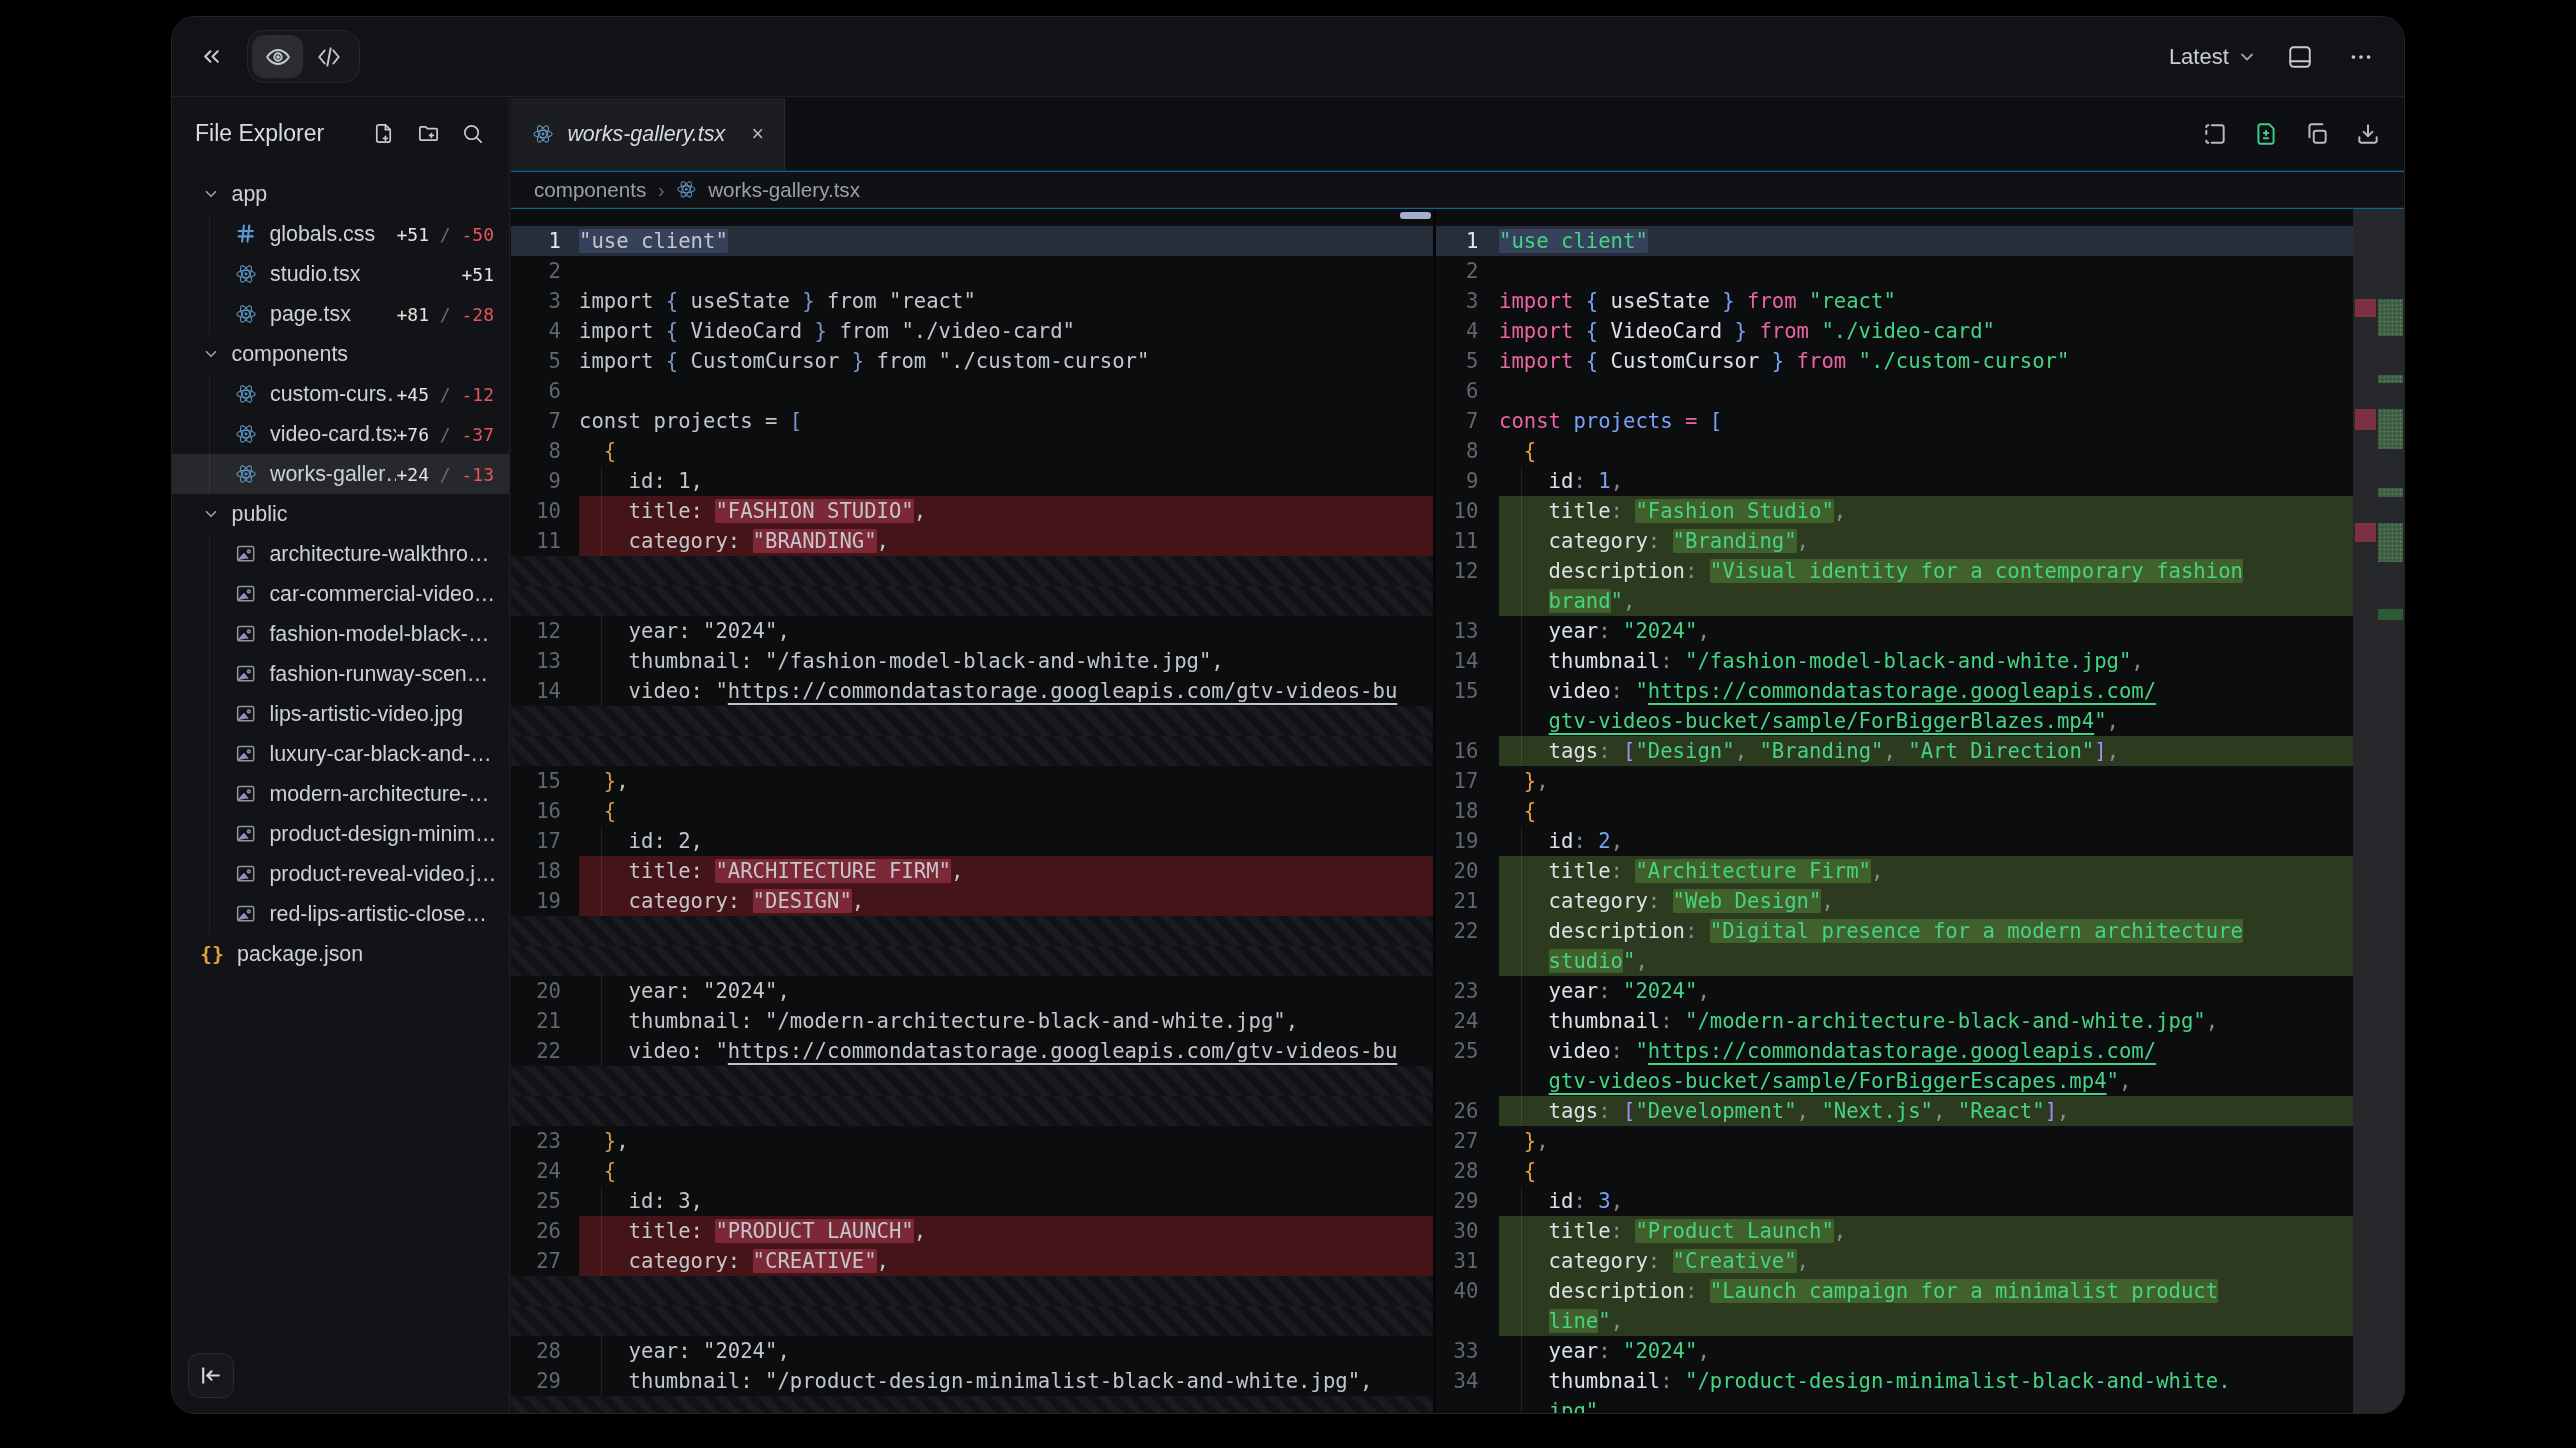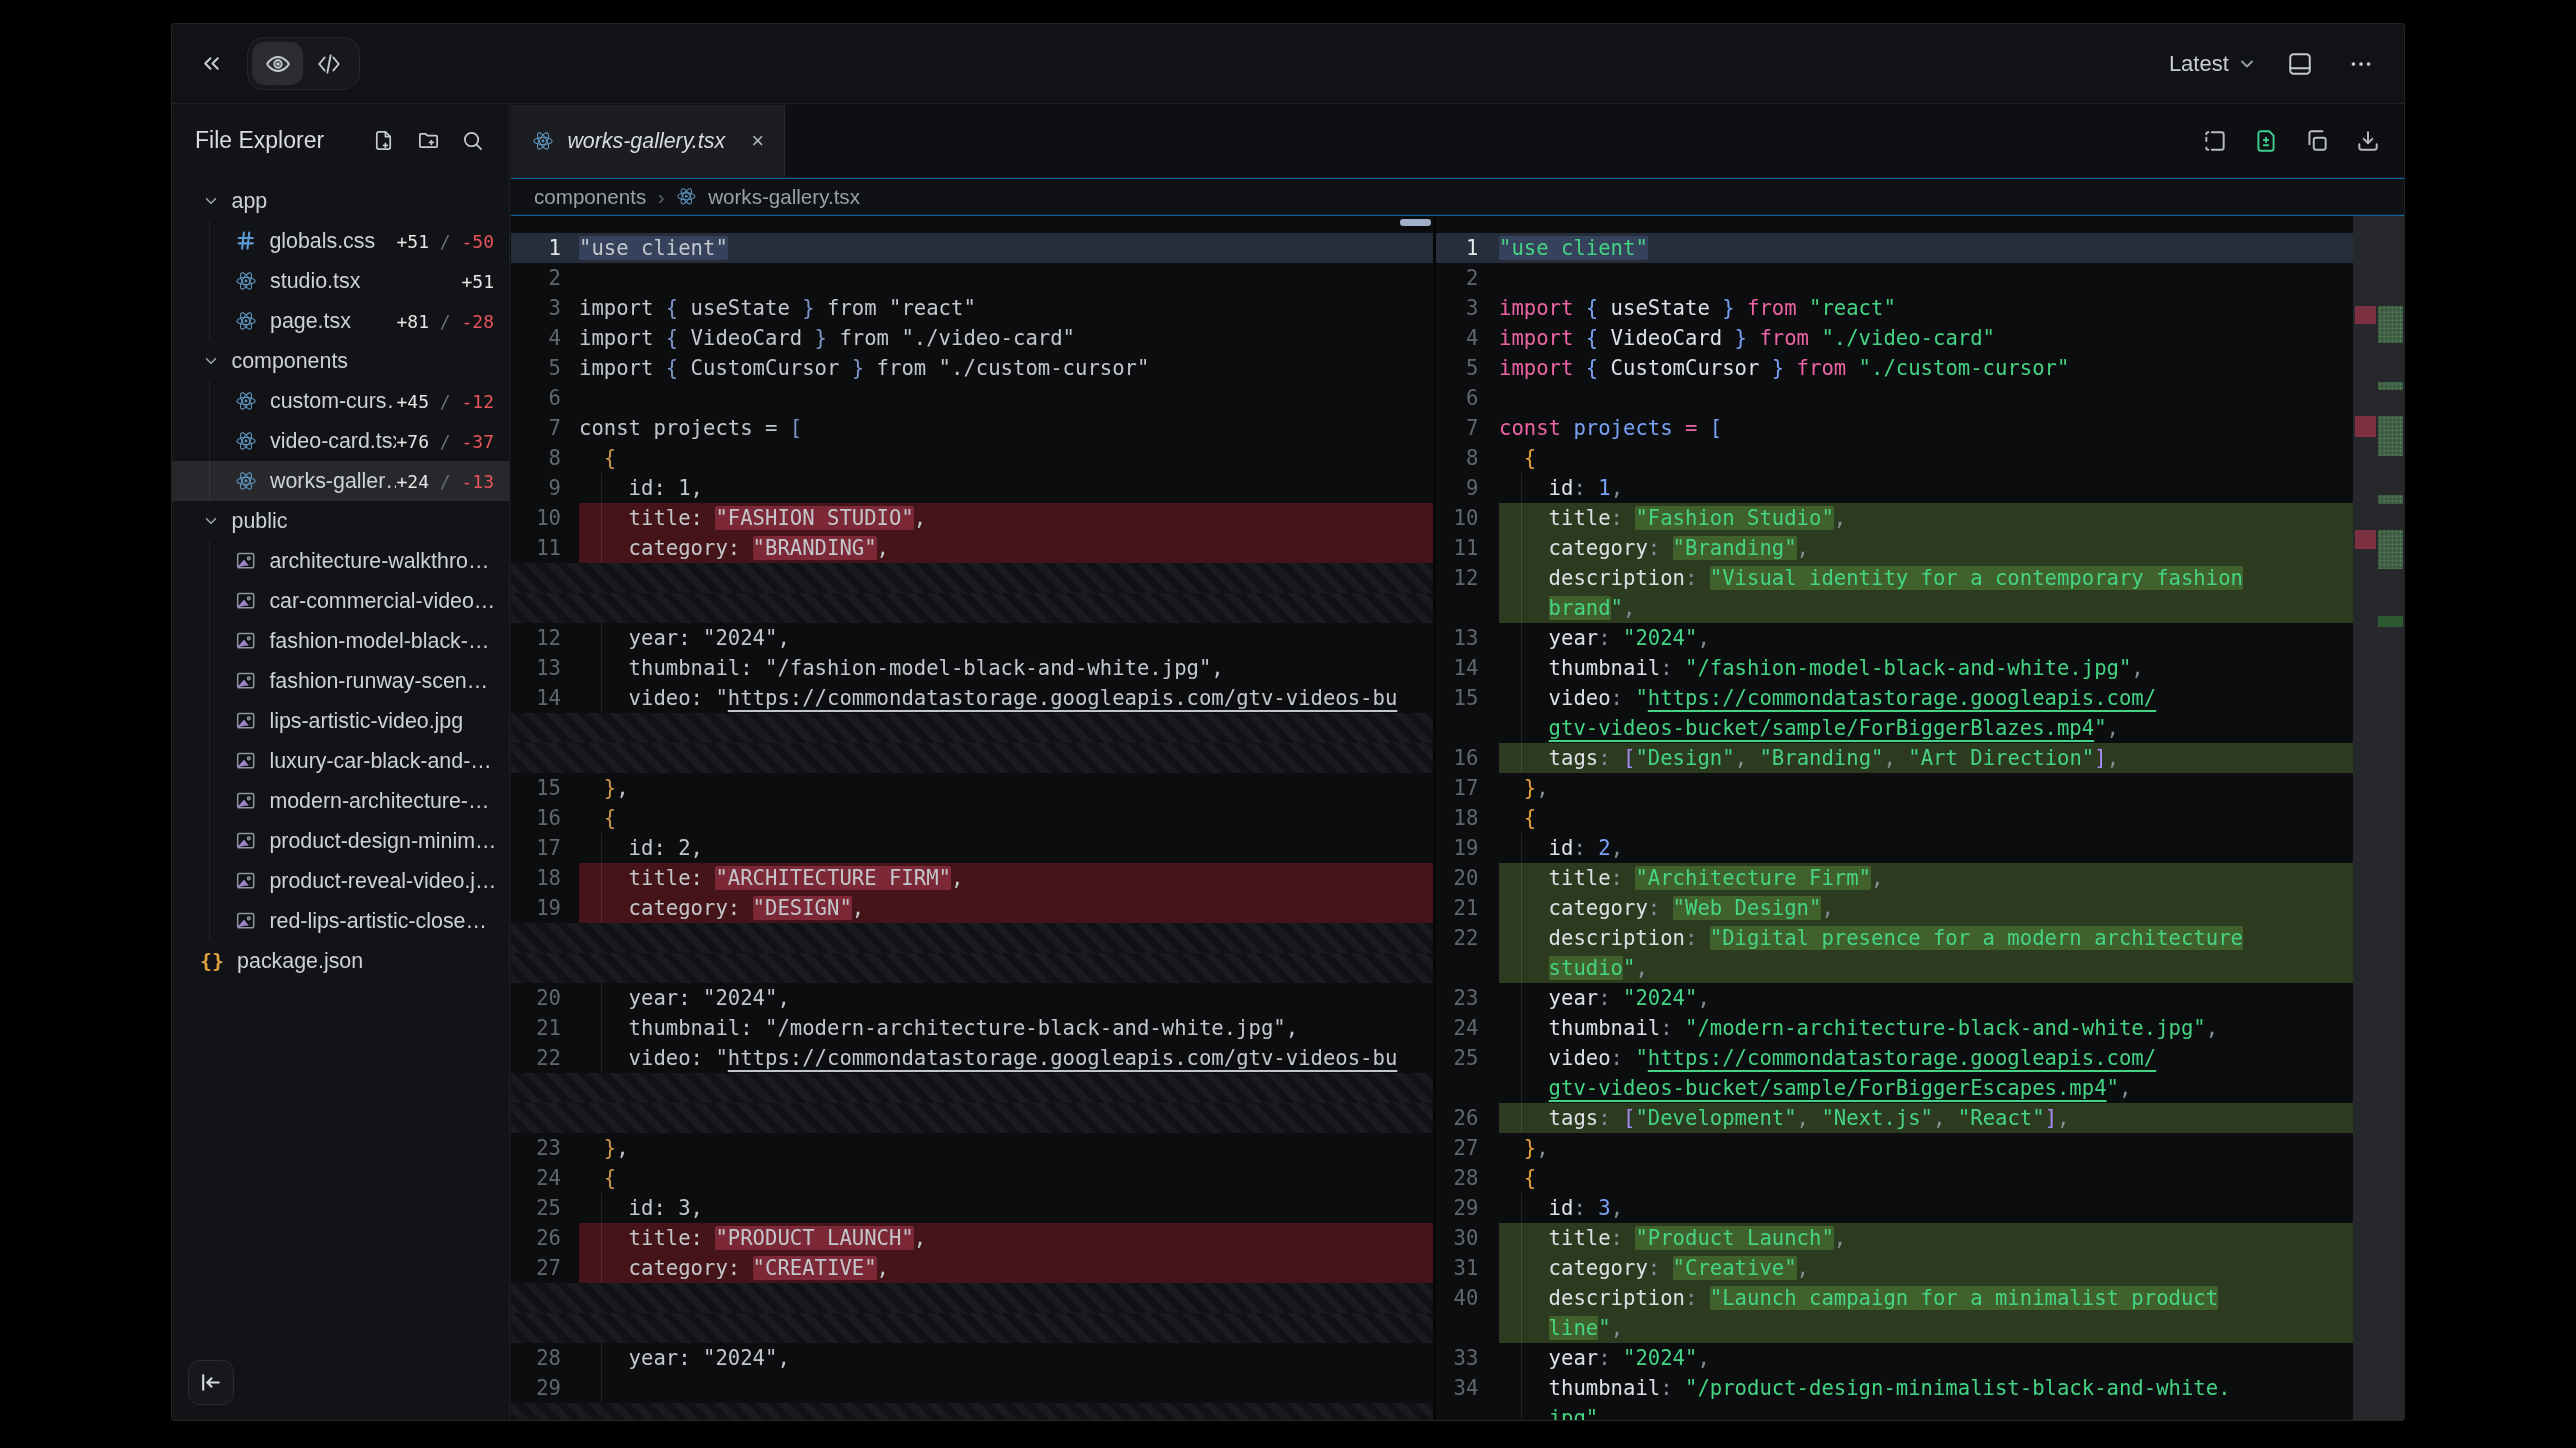--- a/index.html
+++ b/index.html
@@ -1,21 +1,21 @@
 <!DOCTYPE html>
 <html style="font-size:13px"><head>
 <meta charset="utf-8">
 <style>
   * { margin:0; padding:0; box-sizing:border-box; }
   html,body { width:2576px; height:1449px; background:#000; overflow:hidden;
               font-family:"Liberation Sans", sans-serif; }
 
   
-  .window { position:absolute; left:171px; top:23px; width:2234px; height:1398px;
-            background:#101114; border:0.8px solid #232529; border-radius:3px; overflow:hidden; }
+  .window { position:absolute; left:171px; top:16px; width:2234px; height:1398px;
+            background:#101114; border:0.8px solid #232529; border-radius:24px; overflow:hidden; }
 
   
   .topbar { position:absolute; left:0; top:0; right:0; height:80px; background:#111215;
             border-bottom:0.8px solid #1f2124; display:flex; align-items:center; }
   .tb-left { display:flex; align-items:center; gap:18px; padding-left:21.4px; }
   .icon-btn { width:36px; height:36px; display:flex; align-items:center; justify-content:center;
               border-radius:8.2px; color:#c6cad0; cursor:pointer; }
   .seg-group { display:flex; align-items:center; background:#17181b; border:0.8px solid #26282c;
                border-radius:16.5px; padding:4.1px; }
   .seg { width:51px; height:43px; display:flex; align-items:center; justify-content:center;
@@ -519,21 +519,21 @@
             <div class="row fill"></div>
             <div class="row fill"></div>
             <div class="row "><span class="num">23</span><span class="content"><span class="co">  }</span><span class="cd">,</span></span></div>
             <div class="row "><span class="num">24</span><span class="content"><span class="co">  {</span></span></div>
             <div class="row "><span class="num">25</span><span class="content"><span class="cd">    id: 3,</span><i class="g2"></i></span></div>
             <div class="row rem"><span class="num">26</span><span class="content"><span class="cd">    title: </span><span class="cd hr">"PRODUCT LAUNCH"</span><span class="cd">,</span><i class="g2"></i></span></div>
             <div class="row rem"><span class="num">27</span><span class="content"><span class="cd">    category: </span><span class="cd hr">"CREATIVE"</span><span class="cd">,</span><i class="g2"></i></span></div>
             <div class="row fill"></div>
             <div class="row fill"></div>
             <div class="row "><span class="num">28</span><span class="content"><span class="cd">    year: "2024",</span><i class="g2"></i></span></div>
-            <div class="row "><span class="num">29</span><span class="content"><i class="g2"></i></span></div>
+            <div class="row "><span class="num">29</span><span class="content"><span class="cd">    thumbnail: "/product-design-minimalist-black-and-white.jpg",</span><i class="g2"></i></span></div>
             <div class="row fill"></div>
           </div>
         <div class="thumb"></div>
       </div>
       <div class="pane-div"></div>
       <div class="pane pane-right">
         <div class="rows" id="right-rows">
             <div class="row cur"><span class="num">1</span><span class="content"><span class="cs hc">"use client"</span></span></div>
             <div class="row "><span class="num">2</span><span class="content"></span></div>
             <div class="row "><span class="num">3</span><span class="content"><span class="ck">import </span><span class="cb">{</span><span class="cd"> useState </span><span class="cb">}</span><span class="ck"> from </span><span class="cs">"react"</span></span></div>

